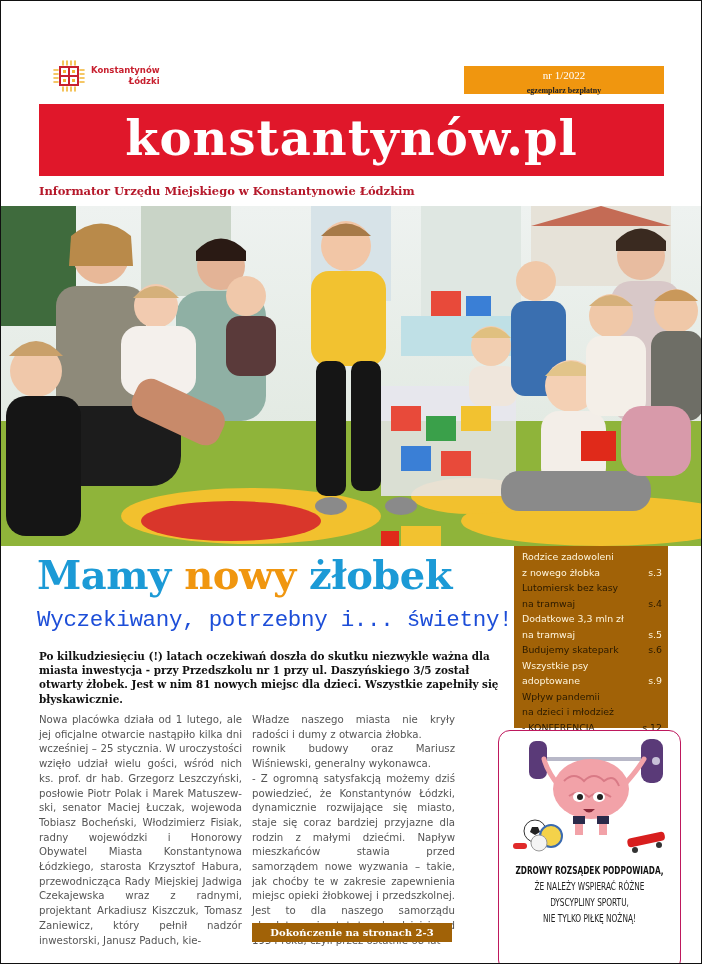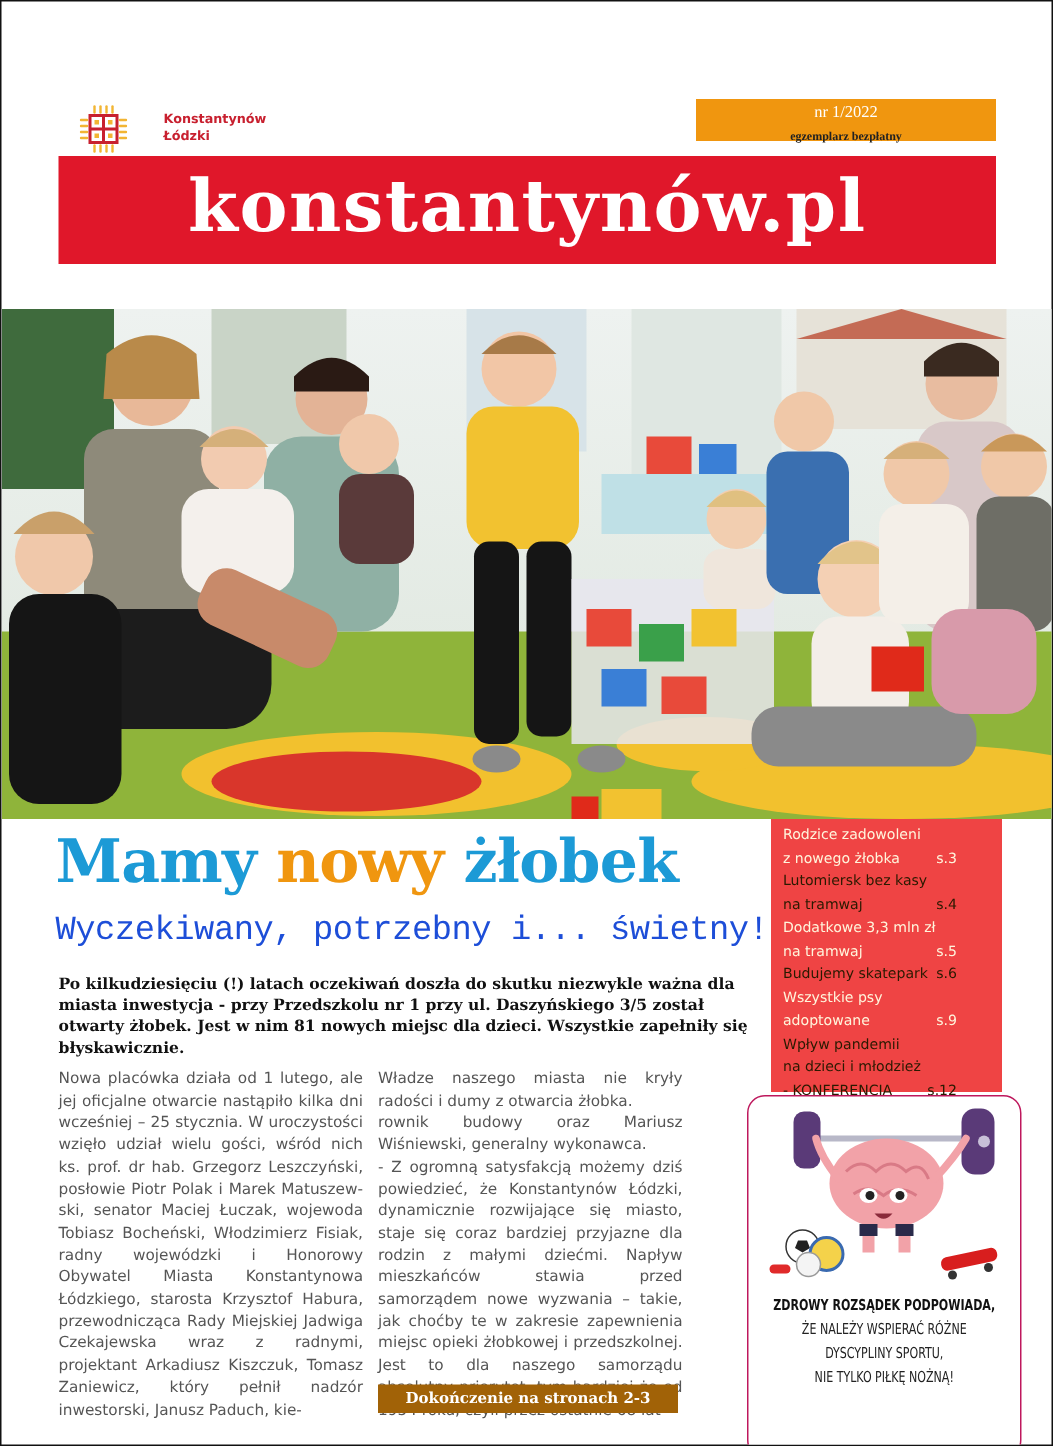--- a/index.html
+++ b/index.html
@@ -1,20 +1,20 @@
 <!DOCTYPE html>
 <html><head>
 <meta charset="utf-8">
 <style>
   html, body { margin:0; padding:0; background:#fff; }
   body { width:702px; height:964px; position:relative; overflow:hidden; font-family:"Liberation Sans", sans-serif; }
   .page { position:absolute; left:0; top:0; width:700px; height:962px; border:1px solid #111; background:#fff; overflow:hidden; }
 
   
-  .logo { position:absolute; left:52px; top:69px; display:flex; align-items:center; gap:24px; }
+  .logo { position:absolute; left:52px; top:59px; display:flex; align-items:center; gap:6px;text-align:right; }
   .logo svg { width:32px; height:32px; display:block; }
   .logo-text { font-family:"DejaVu Sans", sans-serif; font-weight:bold; font-size:8.5px; line-height:11px; color:#c8202f; }
 
   
   .issue { position:absolute; left:463px; top:65px; width:200px; height:28px; background:#f0960f; color:#fff; text-align:center; font-family:"Liberation Serif", serif; font-size:11px; line-height:18px; }
   .free { position:absolute; left:463px; top:85px; width:200px; text-align:center; font-family:"Liberation Serif", serif; font-weight:bold; font-size:8px; color:#222; }
 
   
   .masthead { position:absolute; left:38px; top:103px; width:625px; height:72px; background:#e0172a; color:#fff; text-align:center; font-family:"DejaVu Serif", serif; font-weight:bold; font-size:48px; line-height:68px; letter-spacing:1px; }
   .subtitle { position:absolute; left:38px; top:183px; font-family:"DejaVu Serif", serif; font-weight:bold; font-size:11.5px; color:#b5182a; }
@@ -32,21 +32,21 @@
   .lead { position:absolute; left:38px; top:648px; width:462px; font-family:"DejaVu Serif", serif; font-weight:bold; font-size:10.4px; line-height:14.2px; color:#111; }
 
   .col { position:absolute; top:712px; width:203px; font-family:"DejaVu Sans", sans-serif; font-size:10.2px; line-height:14.7px; color:#555; text-align:justify; }
   .col p { margin:0; }
   .col1 { left:38px; }
   .col2 { left:251px; }
 
   .continue { position:absolute; left:251px; top:922px; width:200px; height:19px; background:#a16207; color:#fff; text-align:center; font-family:"DejaVu Serif", serif; font-weight:bold; font-size:10px; line-height:19px; }
 
   
-  .toc { position:absolute; left:513px; top:545px; width:154px; height:182px; background:#ef4444; padding:3px 24px 0 8px; box-sizing:border-box; font-family:"DejaVu Sans", sans-serif; font-size:9.4px; line-height:15.5px; }
+  .toc { position:absolute; left:513px; top:545px; width:154px; height:182px; background:#a16207; padding:3px 0 0 8px; box-sizing:border-box; font-family:"DejaVu Sans", sans-serif; font-size:9.4px; line-height:15.5px; }
   .toc-item { display:flex; justify-content:space-between; }
   .toc-item .t { white-space:pre-line; }
   .toc-item .p { align-self:flex-end; padding-right:6px; }
   .toc-item.light { color:#fff5dc; }
   .toc-item.dark { color:#2a1a00; }
 
   
   .infobox { position:absolute; left:497px; top:729px; width:183px; height:242px; border:1px solid #be185d; border-radius:12px; background:#fff; box-sizing:border-box; overflow:hidden; }
   .infobox svg { position:absolute; left:0; top:0; }
   .info-text { position:absolute; left:0; top:132px; width:100%; text-align:center; font-family:"DejaVu Sans Condensed","DejaVu Sans", sans-serif; font-size:10px; line-height:16px; color:#222; transform:scaleX(0.82); transform-origin:center; white-space:nowrap; }
@@ -92,20 +92,21 @@
     <div class="logo-text">
       <div>Konstantynów</div>
       <div>Łódzki</div>
     </div>
   </div>
 
   <div class="issue">nr 1/2022</div>
   <div class="free">egzemplarz bezpłatny</div>
 
   <div class="masthead">konstantynów.pl</div>
+  <div class="subtitle">Informator Urzędu Miejskiego w Konstantynowie Łódzkim</div>
 
   <div class="photo">
     <svg width="702" height="340" viewBox="0 0 702 340">
       <defs>
         <linearGradient id="wall" x1="0" y1="0" x2="0" y2="1">
           <stop offset="0" stop-color="#eef2f0"></stop>
             <stop offset="1" stop-color="#dde6dc"></stop>
         </linearGradient>
       </defs>
       <rect width="702" height="340" fill="url(#wall)"></rect>

